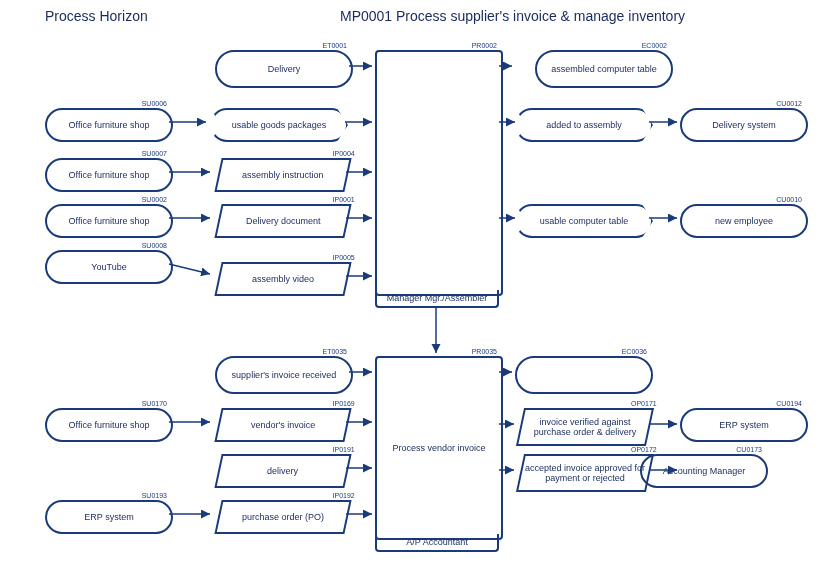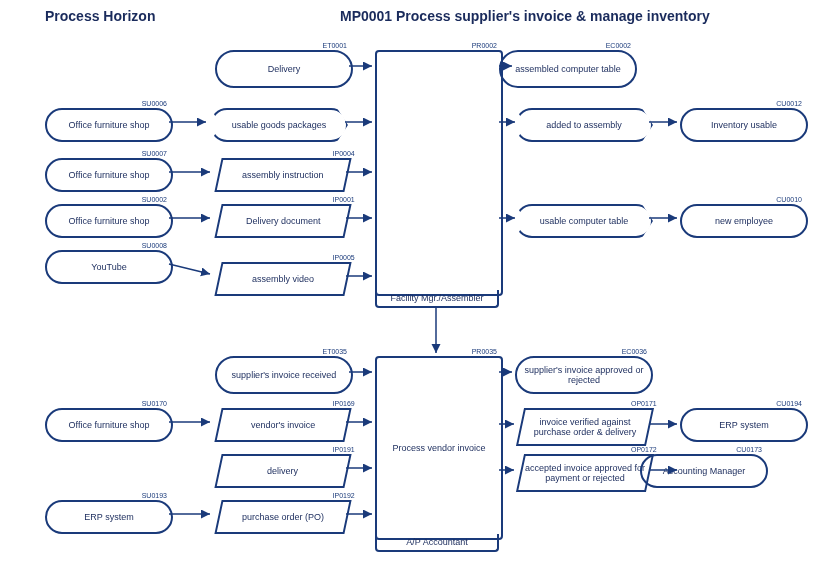--- a/index.html
+++ b/index.html
@@ -1,16 +1,16 @@
 <!DOCTYPE html>
 <html><head>
 <meta charset="utf-8">
 <style>
 body{margin:0;font-family:Arial,sans-serif;background:#fff;width:821px;height:564px;position:relative;color:#1a2b5c;font-size:10px}
-.title-l,.title-r{position:absolute;top:8px;font-weight:bold;font-size:14px}
+.title-l,.title-r{position:absolute;top:8px;font-weight:normal;font-size:14px}
 .title-l{left:45px}
 .title-r{left:340px}
 .box{position:absolute;border:2px solid #1a3a7a;border-radius:17px;text-align:center;display:flex;align-items:center;justify-content:center;font-size:9px;padding:2px}
 .id{position:absolute;top:-10px;right:4px;font-size:7px;color:#1a3a7a}
 .pill{border-radius:20px}
 .para{transform:skewX(-12deg)}
 .para span{display:inline-block;transform:skewX(12deg)}
 .para .id{transform:skewX(12deg);right:-4px}
 .proc{border-radius:4px}
 .role{position:absolute;border:2px solid #1a3a7a;border-top:none;border-radius:0 0 4px 4px;font-size:9px;text-align:center;display:flex;align-items:center;justify-content:center}
@@ -46,31 +46,30 @@
   </div>
 <div class="box" style="left:45px;top:500px;width:120px;height:26px">
     <span class="id">SU0193</span>
     <span>ERP system</span>
   </div>
 
 <div class="box pill" style="left:215px;top:50px;width:130px;height:30px">
     <span class="id">ET0001</span>
     <span>Delivery</span>
   </div>
-<div class="box pill" style="left:499px;top:50px;width:130px;height:30px">
+<div class="box pill" style="left:535px;top:50px;width:130px;height:30px">
     <span class="id">EC0002</span>
     <span>assembled computer table</span>
   </div>
 <div class="box pill" style="left:215px;top:356px;width:130px;height:30px">
     <span class="id">ET0035</span>
     <span>supplier's invoice received</span>
   </div>
 <div class="box pill" style="left:515px;top:356px;width:130px;height:30px">
     <span class="id">EC0036</span>
-    <span>supplier's invoice approved or rejected</span>
   </div>
 
 <div class="box" style="left:210px;top:108px;width:130px;height:26px;clip-path:polygon(0 0,92% 0,100% 50%,92% 100%,0 100%,8% 50%)">
     <span class="id">IP0003</span>
     <span>usable goods packages</span>
   </div>
 
 <div class="box para" style="left:218px;top:158px;width:122px;height:26px;border-radius:0">
     <span class="id">IP0004</span>
     <span>assembly instruction</span>
@@ -108,39 +107,39 @@
     <span class="id">OP0171</span>
     <span>invoice verified against purchase order &amp; delivery</span>
   </div>
 <div class="box para" style="left:520px;top:454px;width:122px;height:30px;border-radius:0">
     <span class="id">OP0172</span>
     <span>accepted invoice approved for payment or rejected</span>
   </div>
 
 <div class="box" style="left:680px;top:108px;width:120px;height:26px">
     <span class="id">CU0012</span>
-    <span>Inventory usable</span>
+    <span>Delivery system</span>
   </div>
 <div class="box" style="left:680px;top:204px;width:120px;height:26px">
     <span class="id">CU0010</span>
     <span>new employee</span>
   </div>
 <div class="box" style="left:680px;top:408px;width:120px;height:26px">
     <span class="id">CU0194</span>
     <span>ERP system</span>
   </div>
 <div class="box" style="left:640px;top:454px;width:120px;height:26px">
     <span class="id">CU0173</span>
     <span>Accounting Manager</span>
   </div>
 
 <div class="box proc" style="left:375px;top:50px;width:120px;height:238px">
     <span class="id">PR0002</span>
   </div>
-<div class="role" style="left:375px;top:290px;width:120px;height:16px">Facility Mgr./Assembler</div>
+<div class="role" style="left:375px;top:290px;width:120px;height:16px">Manager Mgr./Assembler</div>
 
 <div class="box proc" style="left:375px;top:356px;width:120px;height:176px">
     <span class="id">PR0035</span>
     <span>Process vendor invoice</span>
   </div>
 <div class="role" style="left:375px;top:534px;width:120px;height:16px">A/P Accountant</div>
 
 <svg width="821" height="564">
 <defs>
       <marker id="a" markerWidth="8" markerHeight="8" refX="6" refY="3" orient="auto">

